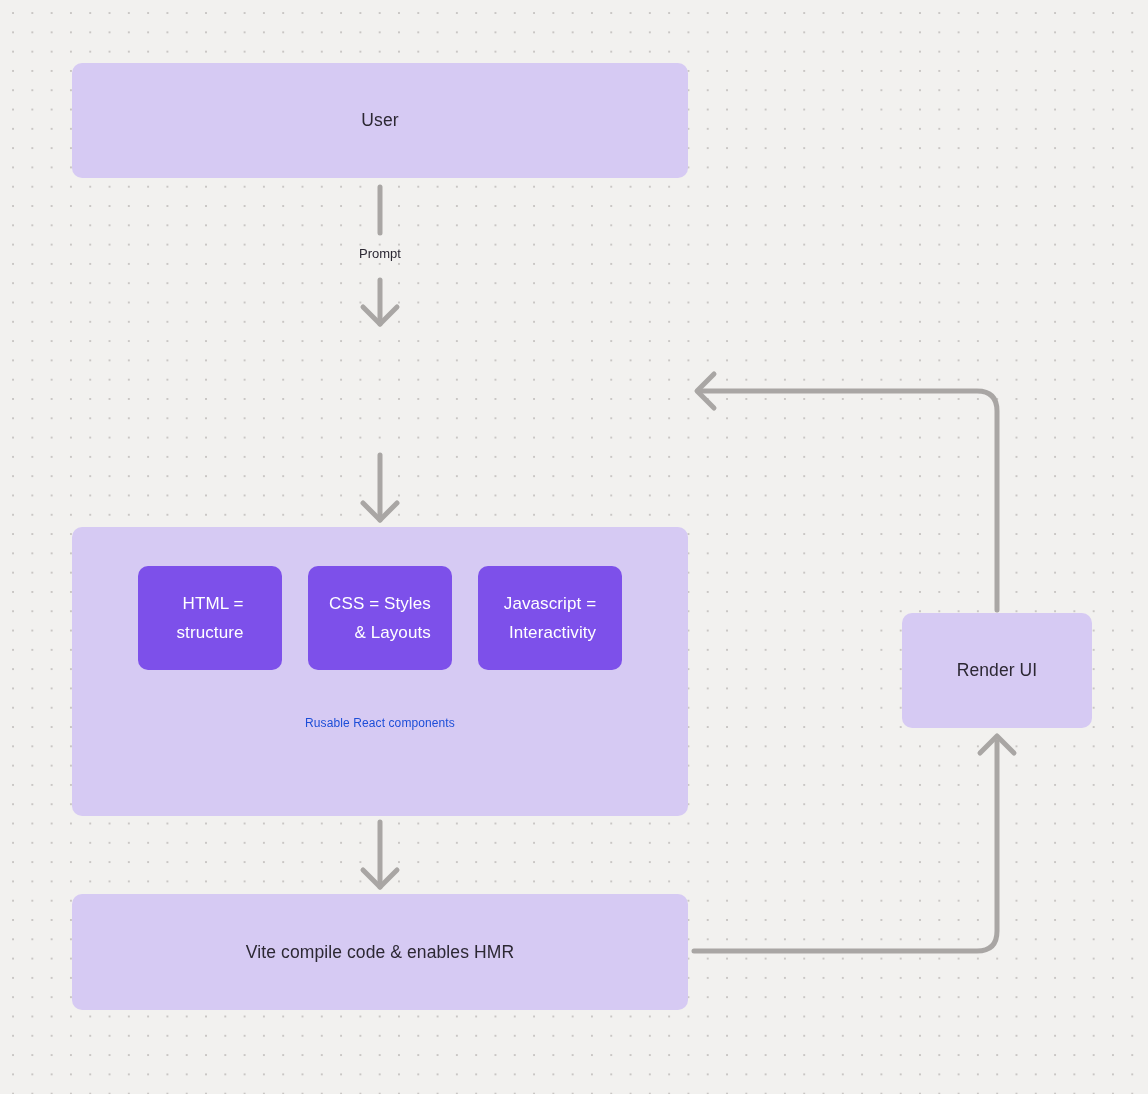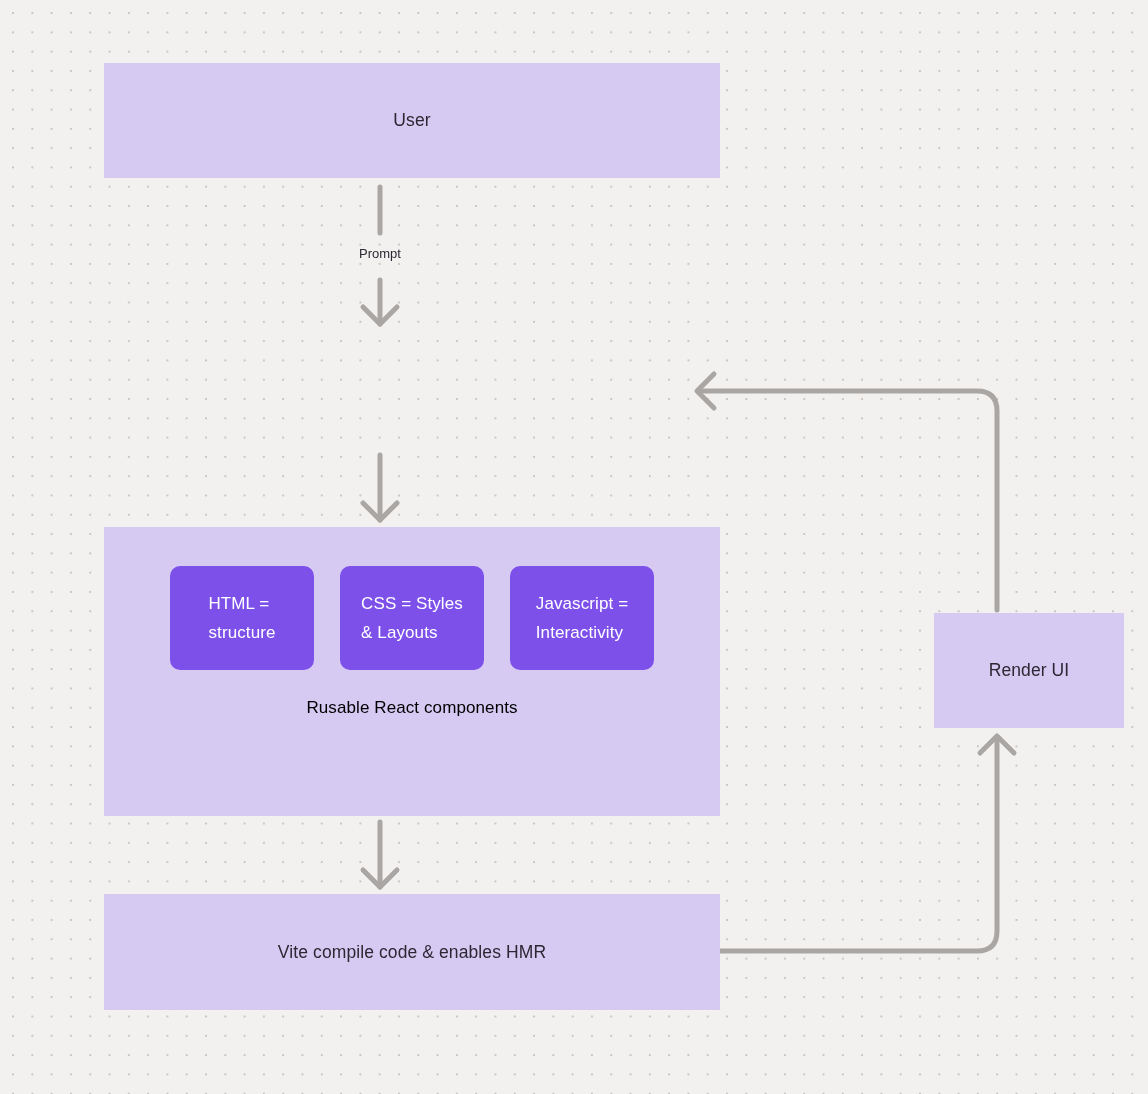--- a/index.html
+++ b/index.html
@@ -13,63 +13,62 @@
     width: 1148px;
     height: 1094px;
     background-color: #f2f1ef;
     background-image: radial-gradient(circle, #c9c6c4 1.3px, transparent 1.45px);
     background-size: 19.3px 19.3px;
     background-position: 3.4px 3.4px;
   }
   .node {
     position: absolute;
     background: #d6caf3;
-    border-radius: 0;
+    border-radius: 10px;
     display: flex;
     align-items: center;
     justify-content: center;
     color: #2c2833;
     font-size: 17.5px;
     letter-spacing: 0.1px;
-    margin-left: 32px;
   }
   .node-user          { left: 72px;  top: 63px;  width: 616px; height: 115px; }
   .node-webapp        { left: 72px;  top: 334px; width: 616px; height: 114px; }
   .node-container     { left: 72px;  top: 527px; width: 616px; height: 289px; display: block; }
   .node-vite          { left: 72px;  top: 894px; width: 616px; height: 116px; }
   .node-render-ui     { left: 902px; top: 613px; width: 190px; height: 115px; }
 
   .chip {
     position: absolute;
     top: 39px;
     width: 144px;
     height: 104px;
     background: #7d50ea;
     border-radius: 10px;
     display: flex;
     align-items: center;
     justify-content: center;
-    text-align: left;
+    text-align: right;
     color: #ffffff;
     font-size: 17px;
     line-height: 29px;
     white-space: pre-line;
   }
   .chip-1 { left: 66px; }
   .chip-2 { left: 236px; }
   .chip-3 { left: 406px; }
 
   .container-label {
     position: absolute;
     left: 0;
     right: 0;
-    top: 171px;
+    top: 189px;
     text-align: center;
-    color: #000000;
-    font-size: 17px;
+    color: #1d4ed8;
+    font-size: 12px;
   }
 
   .edge-label {
     position: absolute;
     left: 310px;
     top: 246px;
     width: 140px;
     text-align: center;
     color: #2c2833;
     font-size: 13px;

